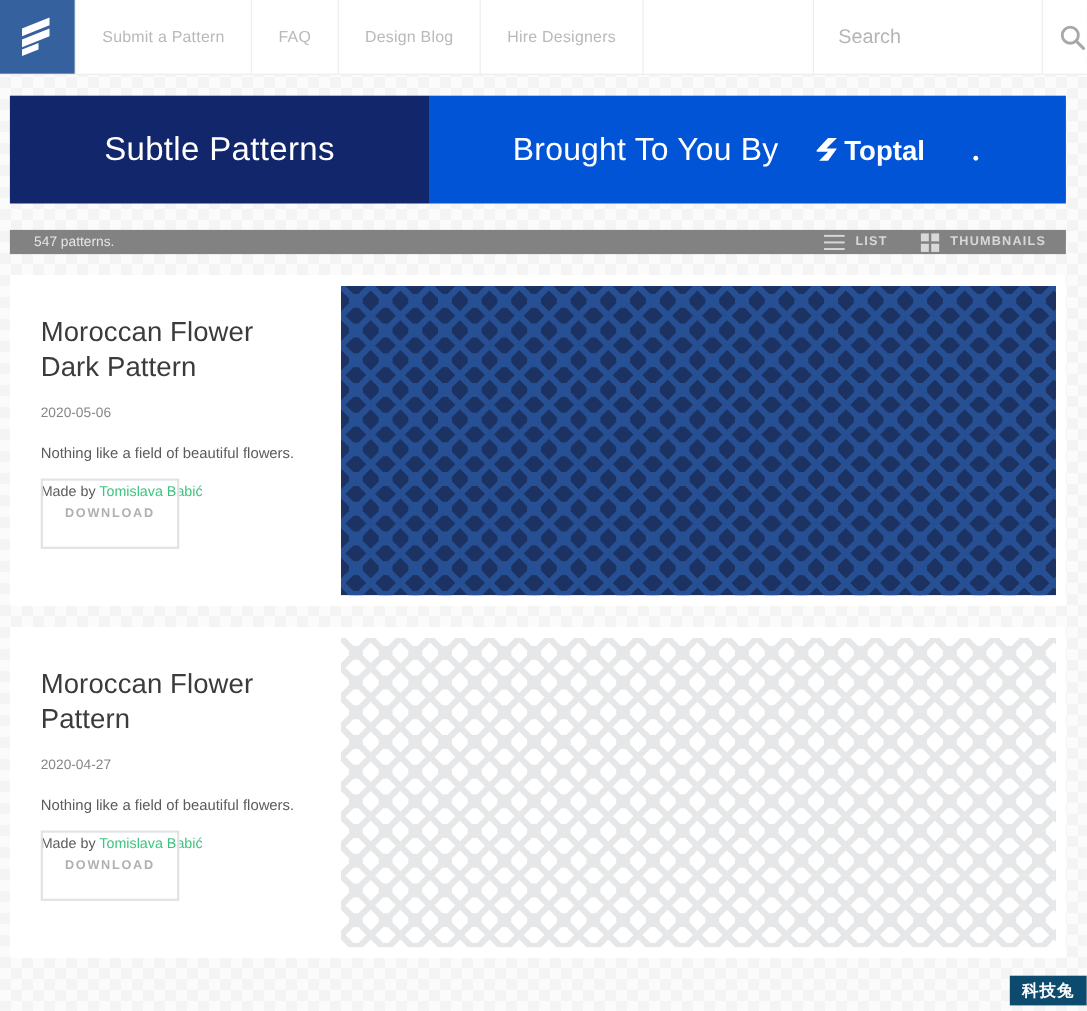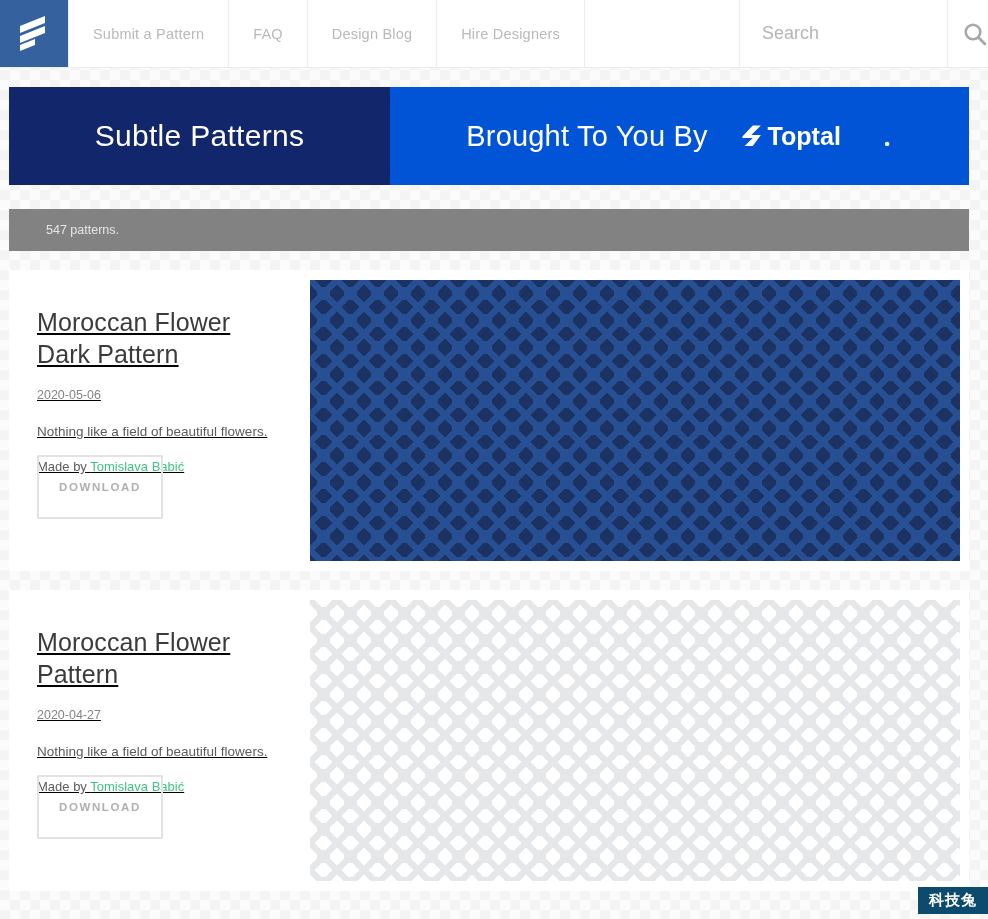--- a/index.html
+++ b/index.html
@@ -116,25 +116,25 @@
     color: #ffffff;
     font-size: 29px;
     letter-spacing: .2px;
     margin-right: 30px;
   }
   .toptal-logo { height: 31px; display: block; }
 
   
   .toolbar {
     margin: 24px 19px 0 9px;
-    height: 42px;
+    height: 22px;
     background: #828282;
     display: flex;
     align-items: center;
-    padding: 0 18px 0 37px;
+    padding: 0 18px 0 22px;
     position: relative;
     z-index: 3;
   }
   .pattern-count {
     color: #e6e6e6;
     font-size: 12.5px;
   }
   .view-toggles {
     margin-left: auto;
     display: flex;
@@ -150,21 +150,21 @@
     color: #d8d8d8;
     font-size: 11.5px;
     font-weight: bold;
     letter-spacing: 1.1px;
     margin-left: 10px;
   }
   .icon-list { width: 19px; height: 15px; display: block; }
   .icon-grid { width: 17px; height: 17px; display: block; }
 
   
-  .cards { position: relative; z-index: 2; text-decoration: underline; }
+  .cards { position: relative; z-index: 2; }
   .card {
     margin: 0 19px 0 9px;
     background: #ffffff;
     display: flex;
     height: 301px;
     margin-bottom: 19px;
   }
   .card-info {
     width: 301px;
     min-width: 301px;
@@ -312,20 +312,42 @@
       <path d="M6 21 L20 6 L31 6 L18 19 L31 19 L20 34 L9 34 L20 23 L6 23 Z" fill="#ffffff"></path>
       <text x="40" y="33" font-family="Liberation Sans, sans-serif" font-size="34" font-weight="bold" fill="#ffffff">Toptal</text>
       <circle cx="202" cy="31" r="3" fill="#ffffff"></circle>
     </svg>
   </div>
 </div>
 
 <div class="toolbar">
   <span class="pattern-count">547 patterns.</span>
 
+  <div class="view-toggles">
+
+    <div class="view-toggle">
+      <svg class="icon-list" viewBox="0 0 19 15">
+        <rect x="0" y="0.5" width="19" height="1.8" fill="#d8d8d8"></rect>
+        <rect x="0" y="6.5" width="19" height="1.8" fill="#d8d8d8"></rect>
+        <rect x="0" y="12.5" width="19" height="1.8" fill="#d8d8d8"></rect>
+      </svg>
+      <span class="view-toggle-label">LIST</span>
+    </div>
+
+    <div class="view-toggle">
+      <svg class="icon-grid" viewBox="0 0 17 17">
+        <rect x="0" y="0" width="7.4" height="7.4" fill="#d8d8d8"></rect>
+        <rect x="9.6" y="0" width="7.4" height="7.4" fill="#d8d8d8"></rect>
+        <rect x="0" y="9.6" width="7.4" height="7.4" fill="#d8d8d8"></rect>
+        <rect x="9.6" y="9.6" width="7.4" height="7.4" fill="#d8d8d8"></rect>
+      </svg>
+      <span class="view-toggle-label">THUMBNAILS</span>
+    </div>
+
+  </div>
 </div>
 
 <div class="cards">
 
   <div class="card" style="margin-top:19px;">
     <div class="card-info">
       <h2 class="card-title">Moroccan Flower Dark Pattern</h2>
       <div class="card-date">2020-05-06</div>
       <div class="card-desc">Nothing like a field of beautiful flowers.</div>
       <div class="card-author-line">

